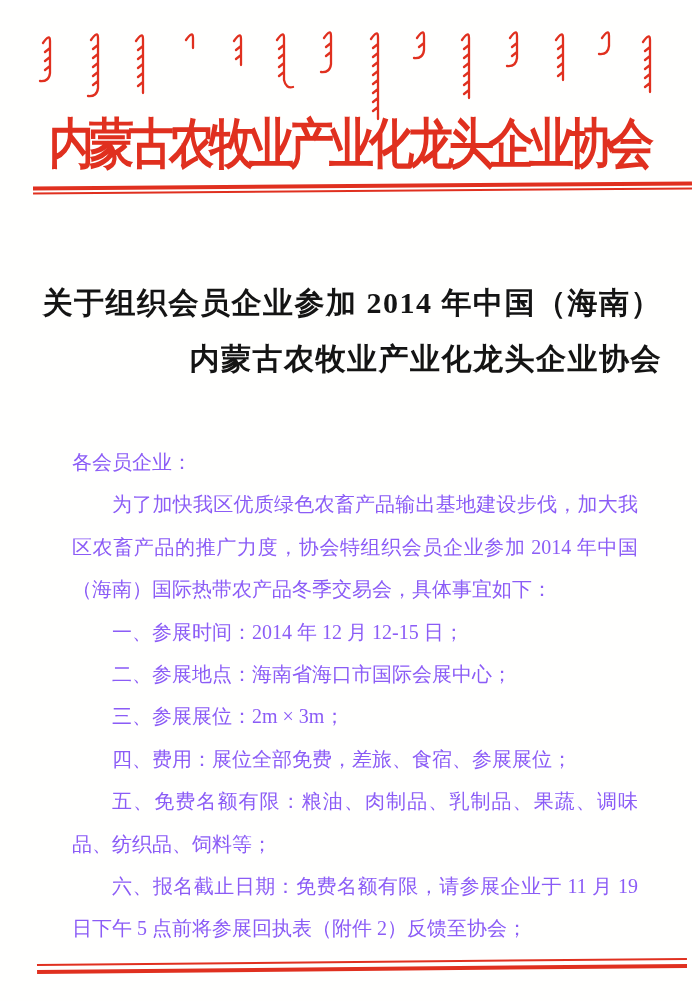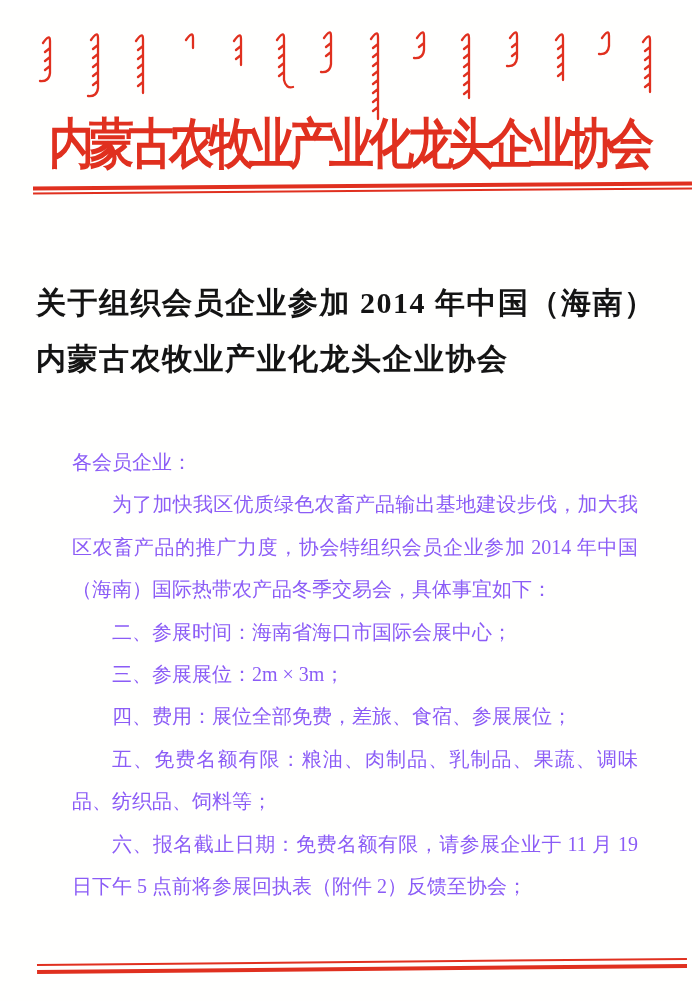--- a/index.html
+++ b/index.html
@@ -58,21 +58,21 @@
     width: 650px;
     transform: rotate(-0.55deg);
   }
   .rule-bottom .bar-a { height: 2px; background: var(--red); margin-bottom: 4px; }
   .rule-bottom .bar-b { height: 4px; background: var(--red); }
   .doc-title {
     position: absolute;
     top: 268px;
     left: 36px;
     right: 36px;
-    text-align: left;
+    text-align: right;
     font-weight: bold;
     font-size: 30px;
     line-height: 56px;
     letter-spacing: 1.5px;
     color: #141414;
   }
   .body-text {
     position: absolute;
     top: 434px;
     left: 72px;
@@ -103,21 +103,22 @@
 
   <div class="doc-title">
     <div>关于组织会员企业参加 2014 年中国（海南）</div>
     <div>内蒙古农牧业产业化龙头企业协会</div>
   </div>
 
   <div class="body-text">
     <p>各会员企业：</p>
     <p class="indent">为了加快我区优质绿色农畜产品输出基地建设步伐，加大我区农畜产品的推广力度，协会特组织会员企业参加 2014 年中国（海南）国际热带农产品冬季交易会，具体事宜如下：</p>
     <div>
-        <p class="indent">二、参展时间：海南省海口市国际会展中心；</p>
+        <p class="indent">一、参展时间：2014 年 12 月 12-15 日；</p>
+        <p class="indent">二、参展地点：海南省海口市国际会展中心；</p>
         <p class="indent">三、参展展位：2m × 3m；</p>
         <p class="indent">四、费用：展位全部免费，差旅、食宿、参展展位；</p>
         <p class="indent">五、免费名额有限：粮油、肉制品、乳制品、果蔬、调味品、纺织品、饲料等；</p>
         <p class="indent">六、报名截止日期：免费名额有限，请参展企业于 11 月 19 日下午 5 点前将参展回执表（附件 2）反馈至协会；</p>
       </div>
   </div>
 
   <div class="rule rule-bottom">
     <i class="bar-a"></i>
     <i class="bar-b"></i>

